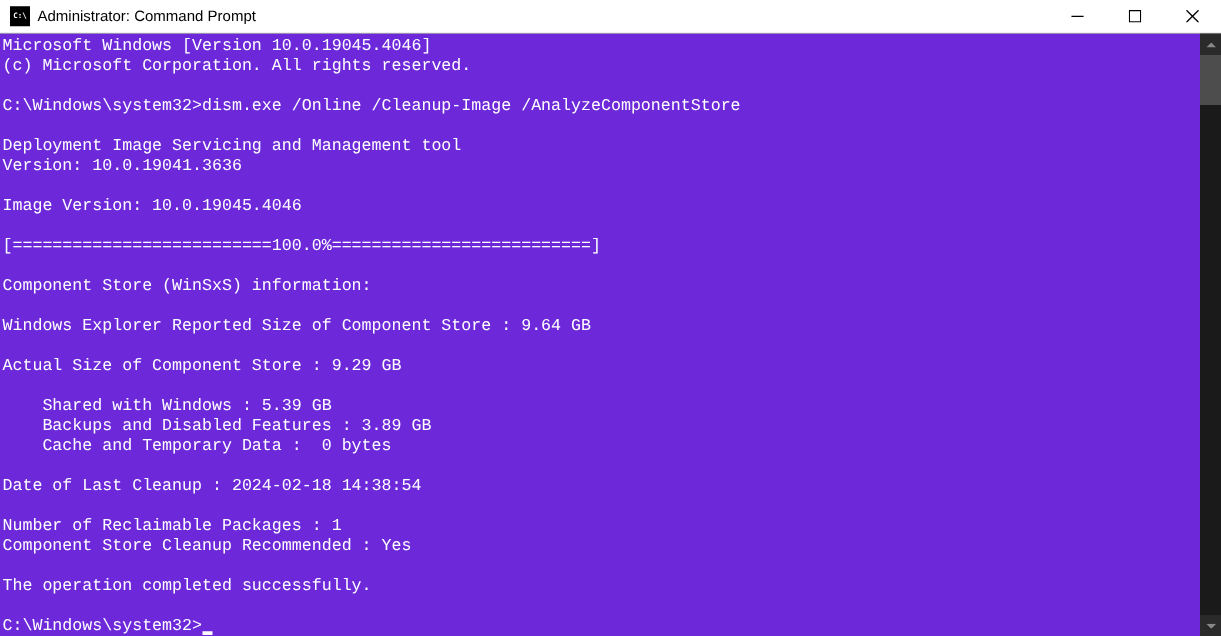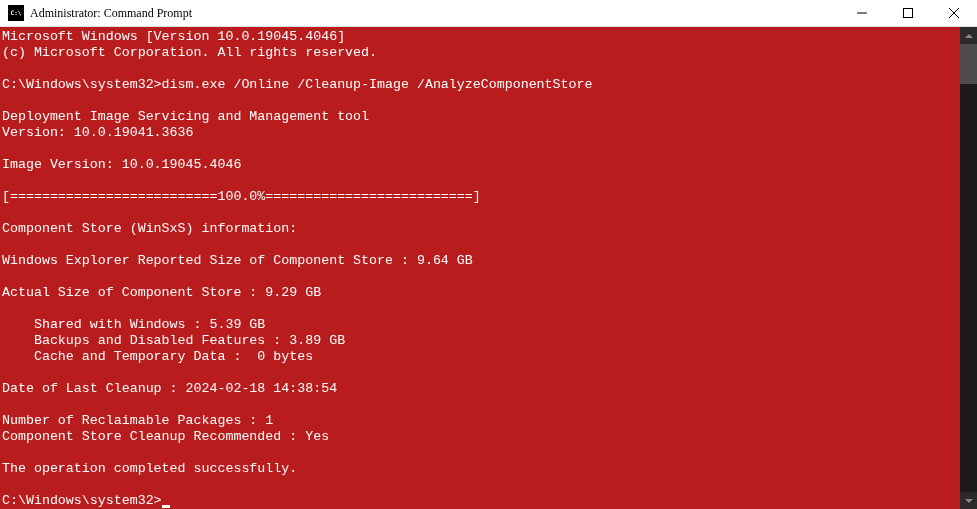--- a/index.html
+++ b/index.html
@@ -39,21 +39,20 @@
       justify-content: center;
       font-size: 8px;
       color: #fff;
       font-family: monospace;
       font-weight: bold;
     }
     .titlebar-text {
       font-size: 12px;
       color: #000;
       flex: 1;
-      font-family: Liberation Serif, serif;
     }
     .window-controls {
       display: flex;
       height: 100%;
     }
     .win-btn {
       width: 46px;
       height: 100%;
       display: flex;
       align-items: center;
@@ -67,21 +66,21 @@
       width: 10px;
       height: 10px;
     }
     .terminal-area {
       flex: 1;
       display: flex;
       background: #000;
     }
     .terminal {
       flex: 1;
-      background: #b91c1c;
+      background: #6d28d9;
       color: #ffffff;
       font-family: Consolas, 'Courier New', monospace;
       font-size: 13.3px;
       line-height: 16px;
       padding: 2px 0 0 2px;
       white-space: pre;
       overflow: hidden;
     }
     .scrollbar {
       width: 17px;

